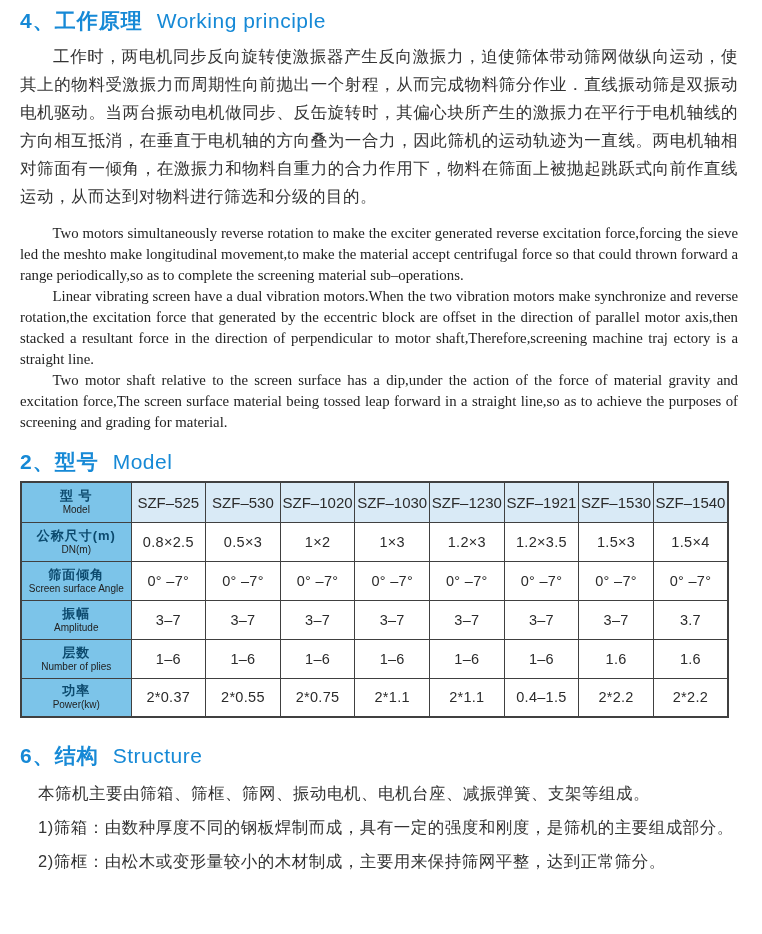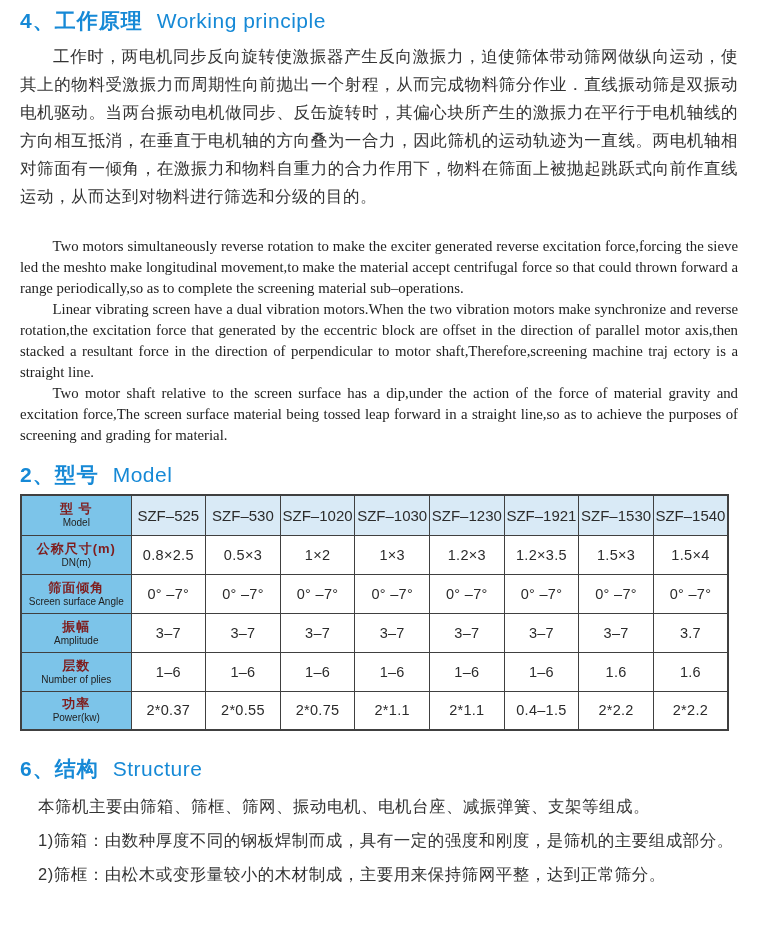--- a/index.html
+++ b/index.html
@@ -25,21 +25,21 @@
   .sec-title .t-zh{font-weight:700;letter-spacing:1px;}
   .sec-title .t-en{font-weight:400;margin-left:14px;letter-spacing:0.5px;}
   .zh-para{
     margin-top:8px;
     font-size:16.5px;line-height:28px;
     text-align:justify;text-justify:inter-ideograph;
     text-indent:2em;
     color:#333;
     letter-spacing:0.5px;
   }
-  .en-block{margin-top:26px;}
+  .en-block{margin-top:13px;}
   .en-para{
     font-family:"Liberation Serif", serif;
     font-size:14.8px;line-height:21px;
     text-align:justify;
     text-indent:2.2em;
     color:#222;
   }
   .t5{margin-top:16px;}
   .model-table{
     margin-top:6px;
@@ -57,21 +57,21 @@
   .model-table tbody td{height:39px;}
   .lab-cell{background:var(--table-label-bg);}
   .model-cell{
     background:var(--table-header-bg);
     font-size:15px;font-weight:400;color:#2b2b2b;
   }
   .val-cell{
     background:#ffffff;font-size:14.5px;color:#2b2b2b;
     letter-spacing:0.3px;
   }
-  .lab-zh{font-size:13px;font-weight:700;color:#7f1d1d;white-space:nowrap;line-height:16px;letter-spacing:1px;}
+  .lab-zh{font-size:13px;font-weight:700;color:#0c4a6e;white-space:nowrap;line-height:16px;letter-spacing:1px;}
   .lab-en{font-size:10px;font-weight:400;color:#222;white-space:nowrap;line-height:12px;}
   .t6{margin-top:25px;}
   .s6-lines{margin-top:7px;margin-left:18px;}
   .s6-line{
     font-size:16.5px;line-height:34px;
     color:#333;letter-spacing:0.5px;
   }
 </style>
 </head>
 <body>

